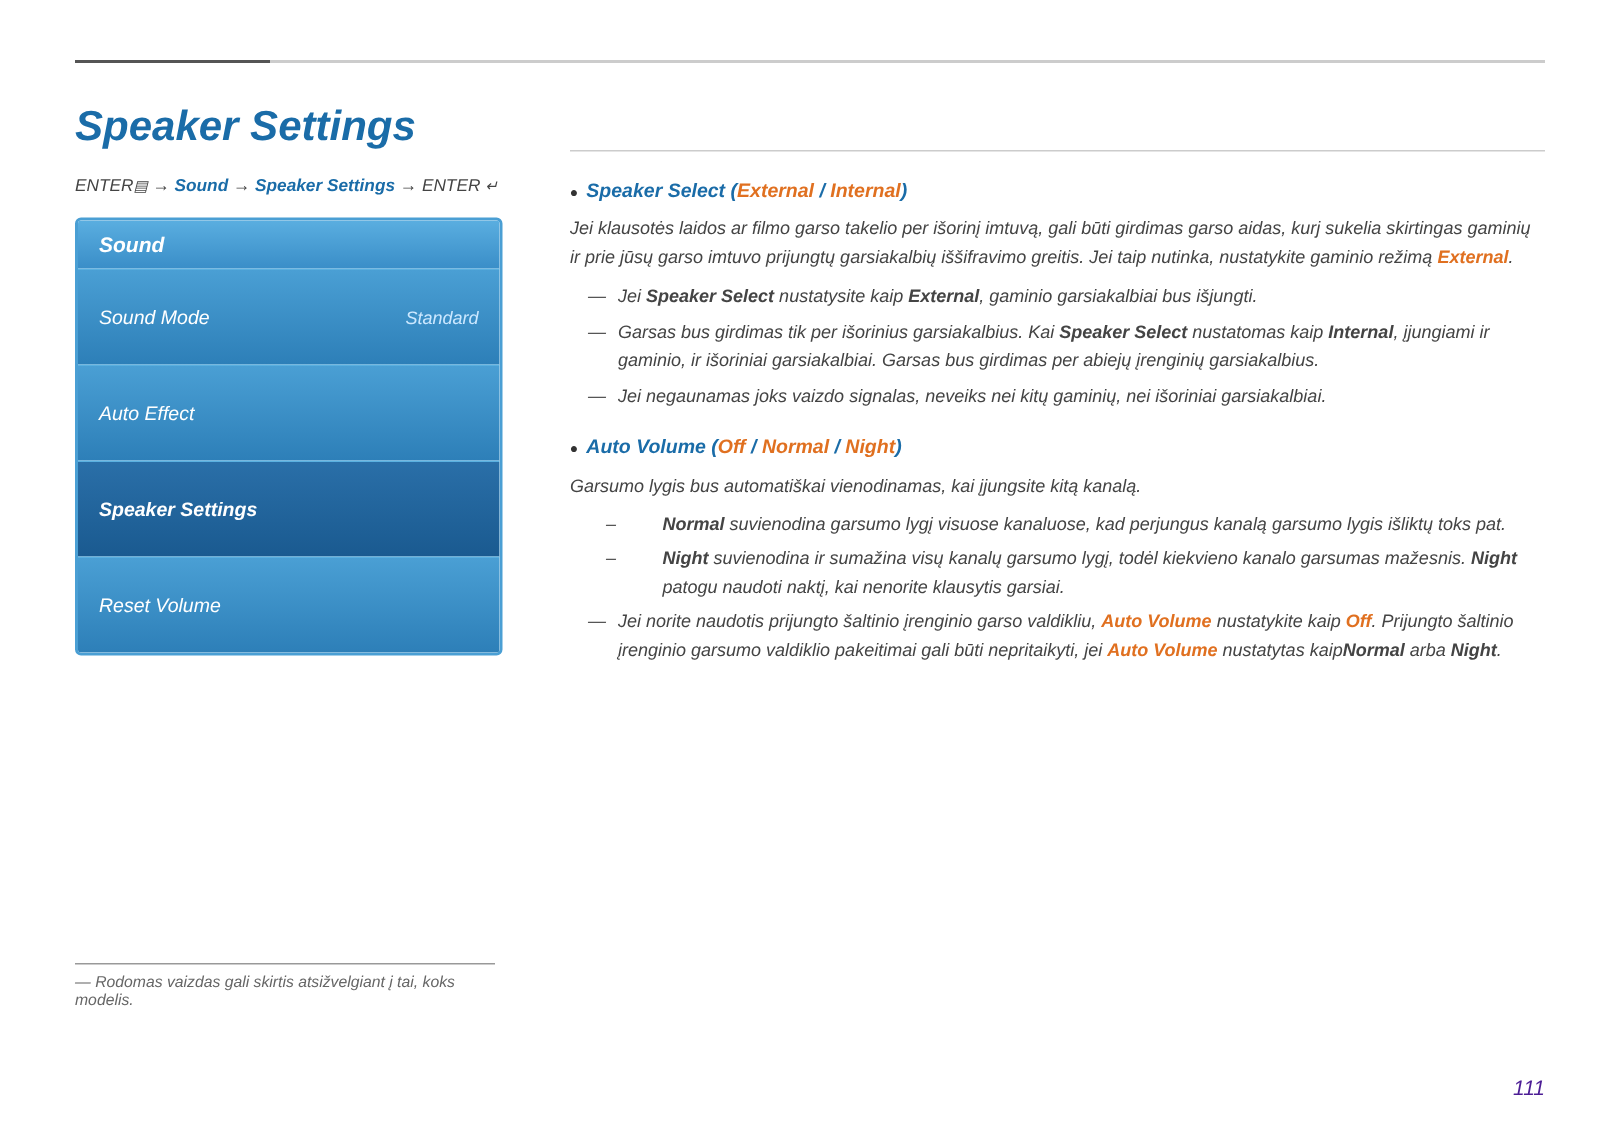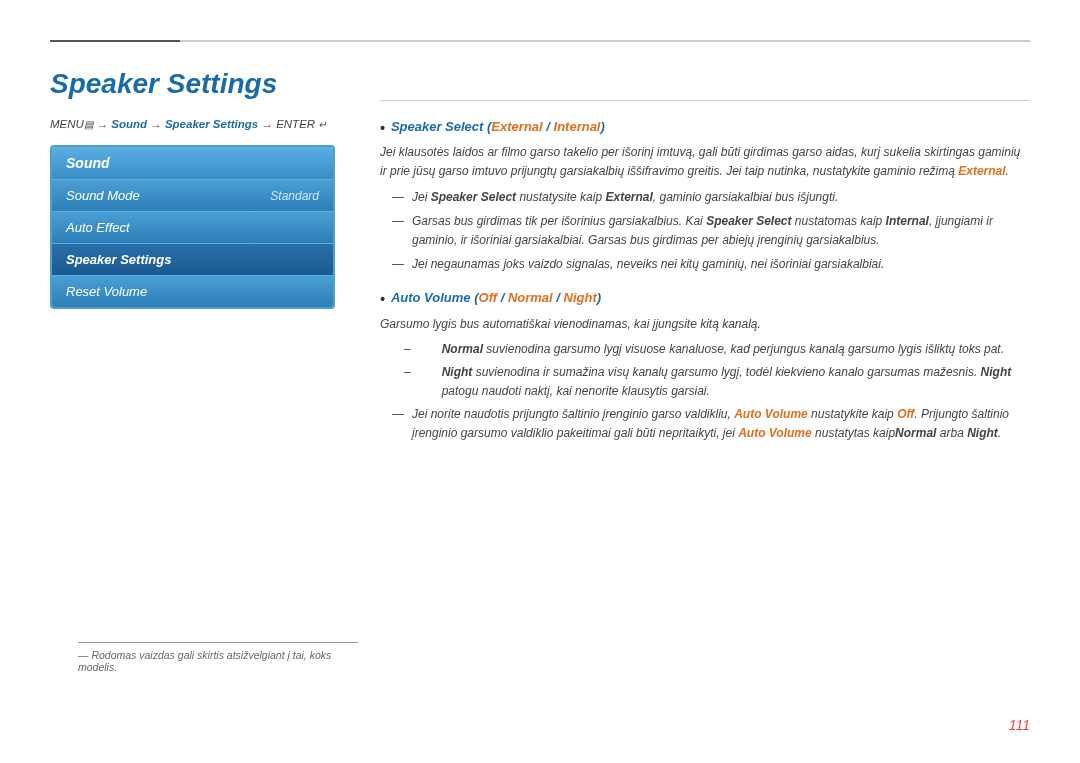--- a/index.html
+++ b/index.html
@@ -69,21 +69,21 @@
 
     .sound-box-header {
       background: linear-gradient(to bottom, #5aaee0, #3a8ec8);
       padding: 8px 14px;
       color: #fff;
       font-size: 14px;
       font-weight: bold;
     }
 
     .menu-item {
-      padding: 8px 14px;
+      padding: 24px 14px;
       font-size: 13px;
       color: #fff;
       background: linear-gradient(to bottom, #4a9fd4, #2d7fb8);
       border-top: 1px solid #5ab0e0;
       display: flex;
       justify-content: space-between;
       align-items: center;
     }
 
     .menu-item.active {
@@ -193,52 +193,51 @@
     }
 
     
     .footnote-area {
       position: absolute;
       bottom: 90px;
       left: 50px;
       width: 280px;
       border-top: 1px solid #999;
       padding-top: 6px;
-      margin-left: 28px;
     }
 
     .footnote-text {
       font-size: 10.5px;
       color: #666;
     }
 
     
     .page-number {
       position: absolute;
       bottom: 30px;
       right: 50px;
       font-size: 14px;
-      color: #ef4444;
+      color: #4c1d95;
     }
   </style>
 </head>
 <body>
 
 <div class="page-container">
 
   <div class="top-line">
     <div class="top-line-accent"></div>
   </div>
 
   <div style="margin-top: 28px;">
     <div class="page-title">Speaker Settings</div>
   </div>
 
   <div class="breadcrumb">
-    <span>MENU</span><span style="font-size:10px; vertical-align:middle;">▤</span>
+    <span>ENTER</span><span style="font-size:10px; vertical-align:middle;">▤</span>
     <span> → </span>
     <span class="highlight-blue">Sound</span>
     <span> → </span>
     <span class="highlight-blue">Speaker Settings</span>
     <span> → ENTER </span><span style="font-size:10px;">↵</span>
   </div>
 
   <div class="left-panel">
     <div class="sound-box">
       <div class="sound-box-header">Sound</div>

